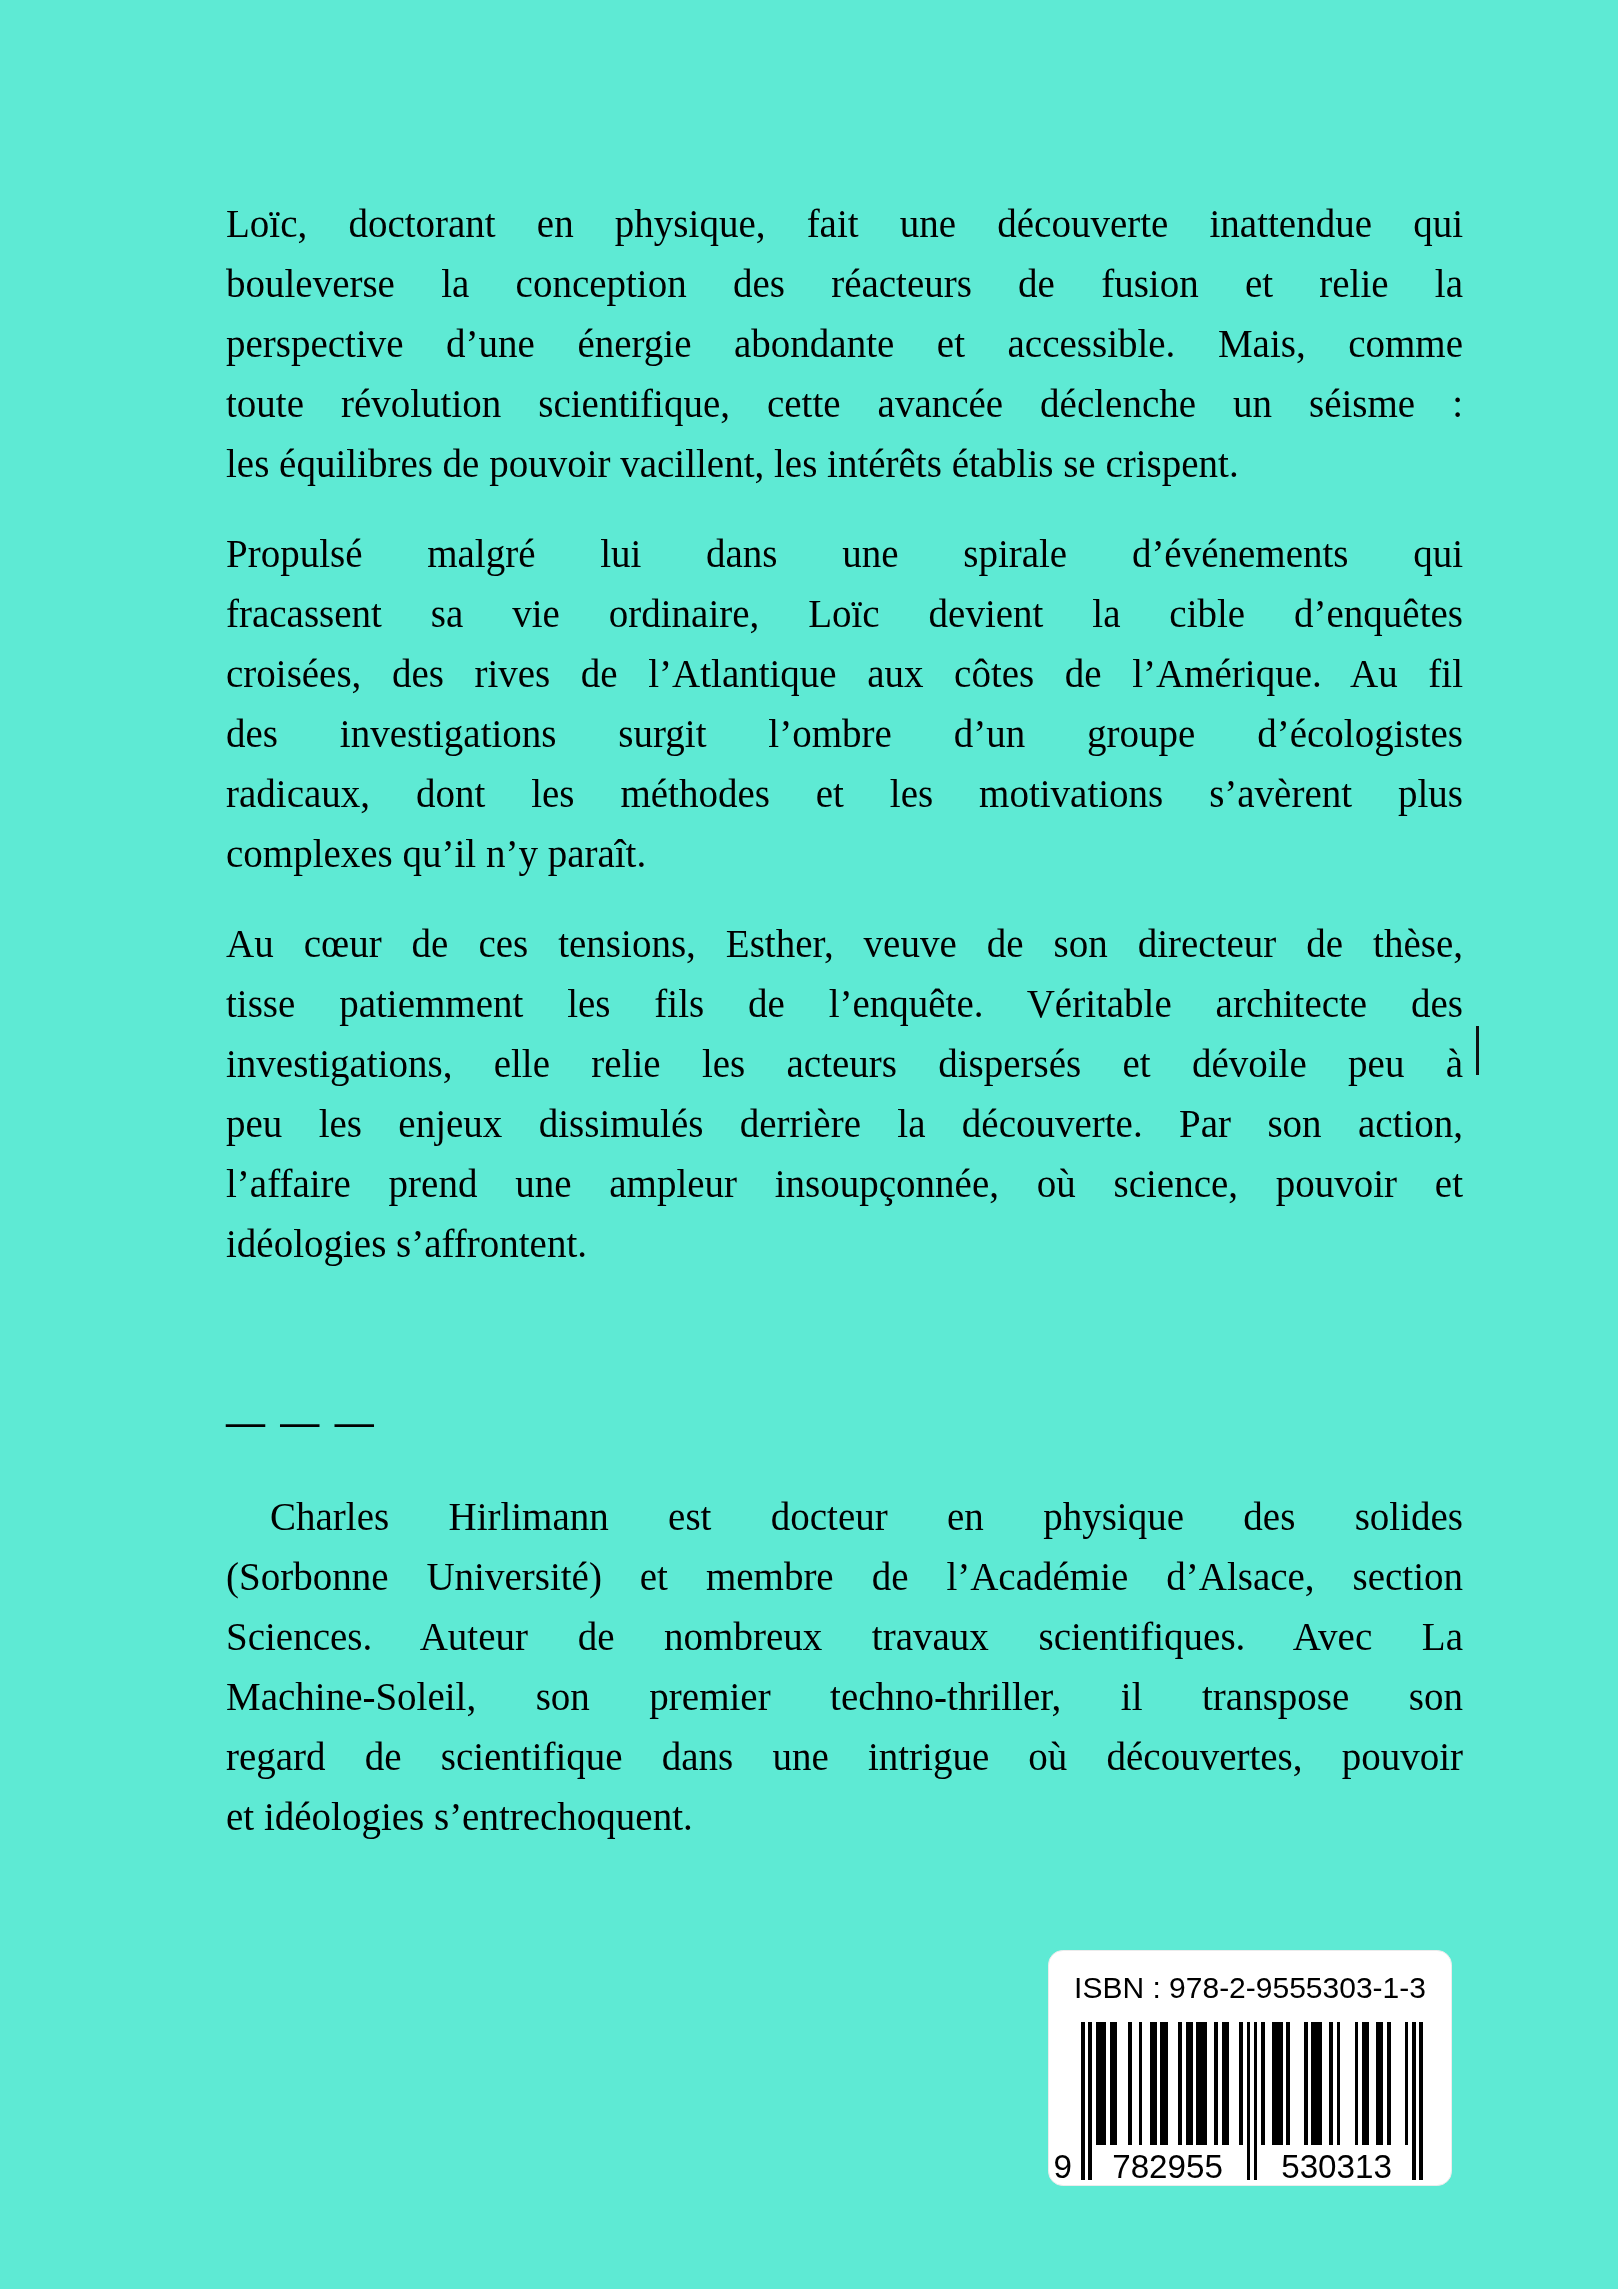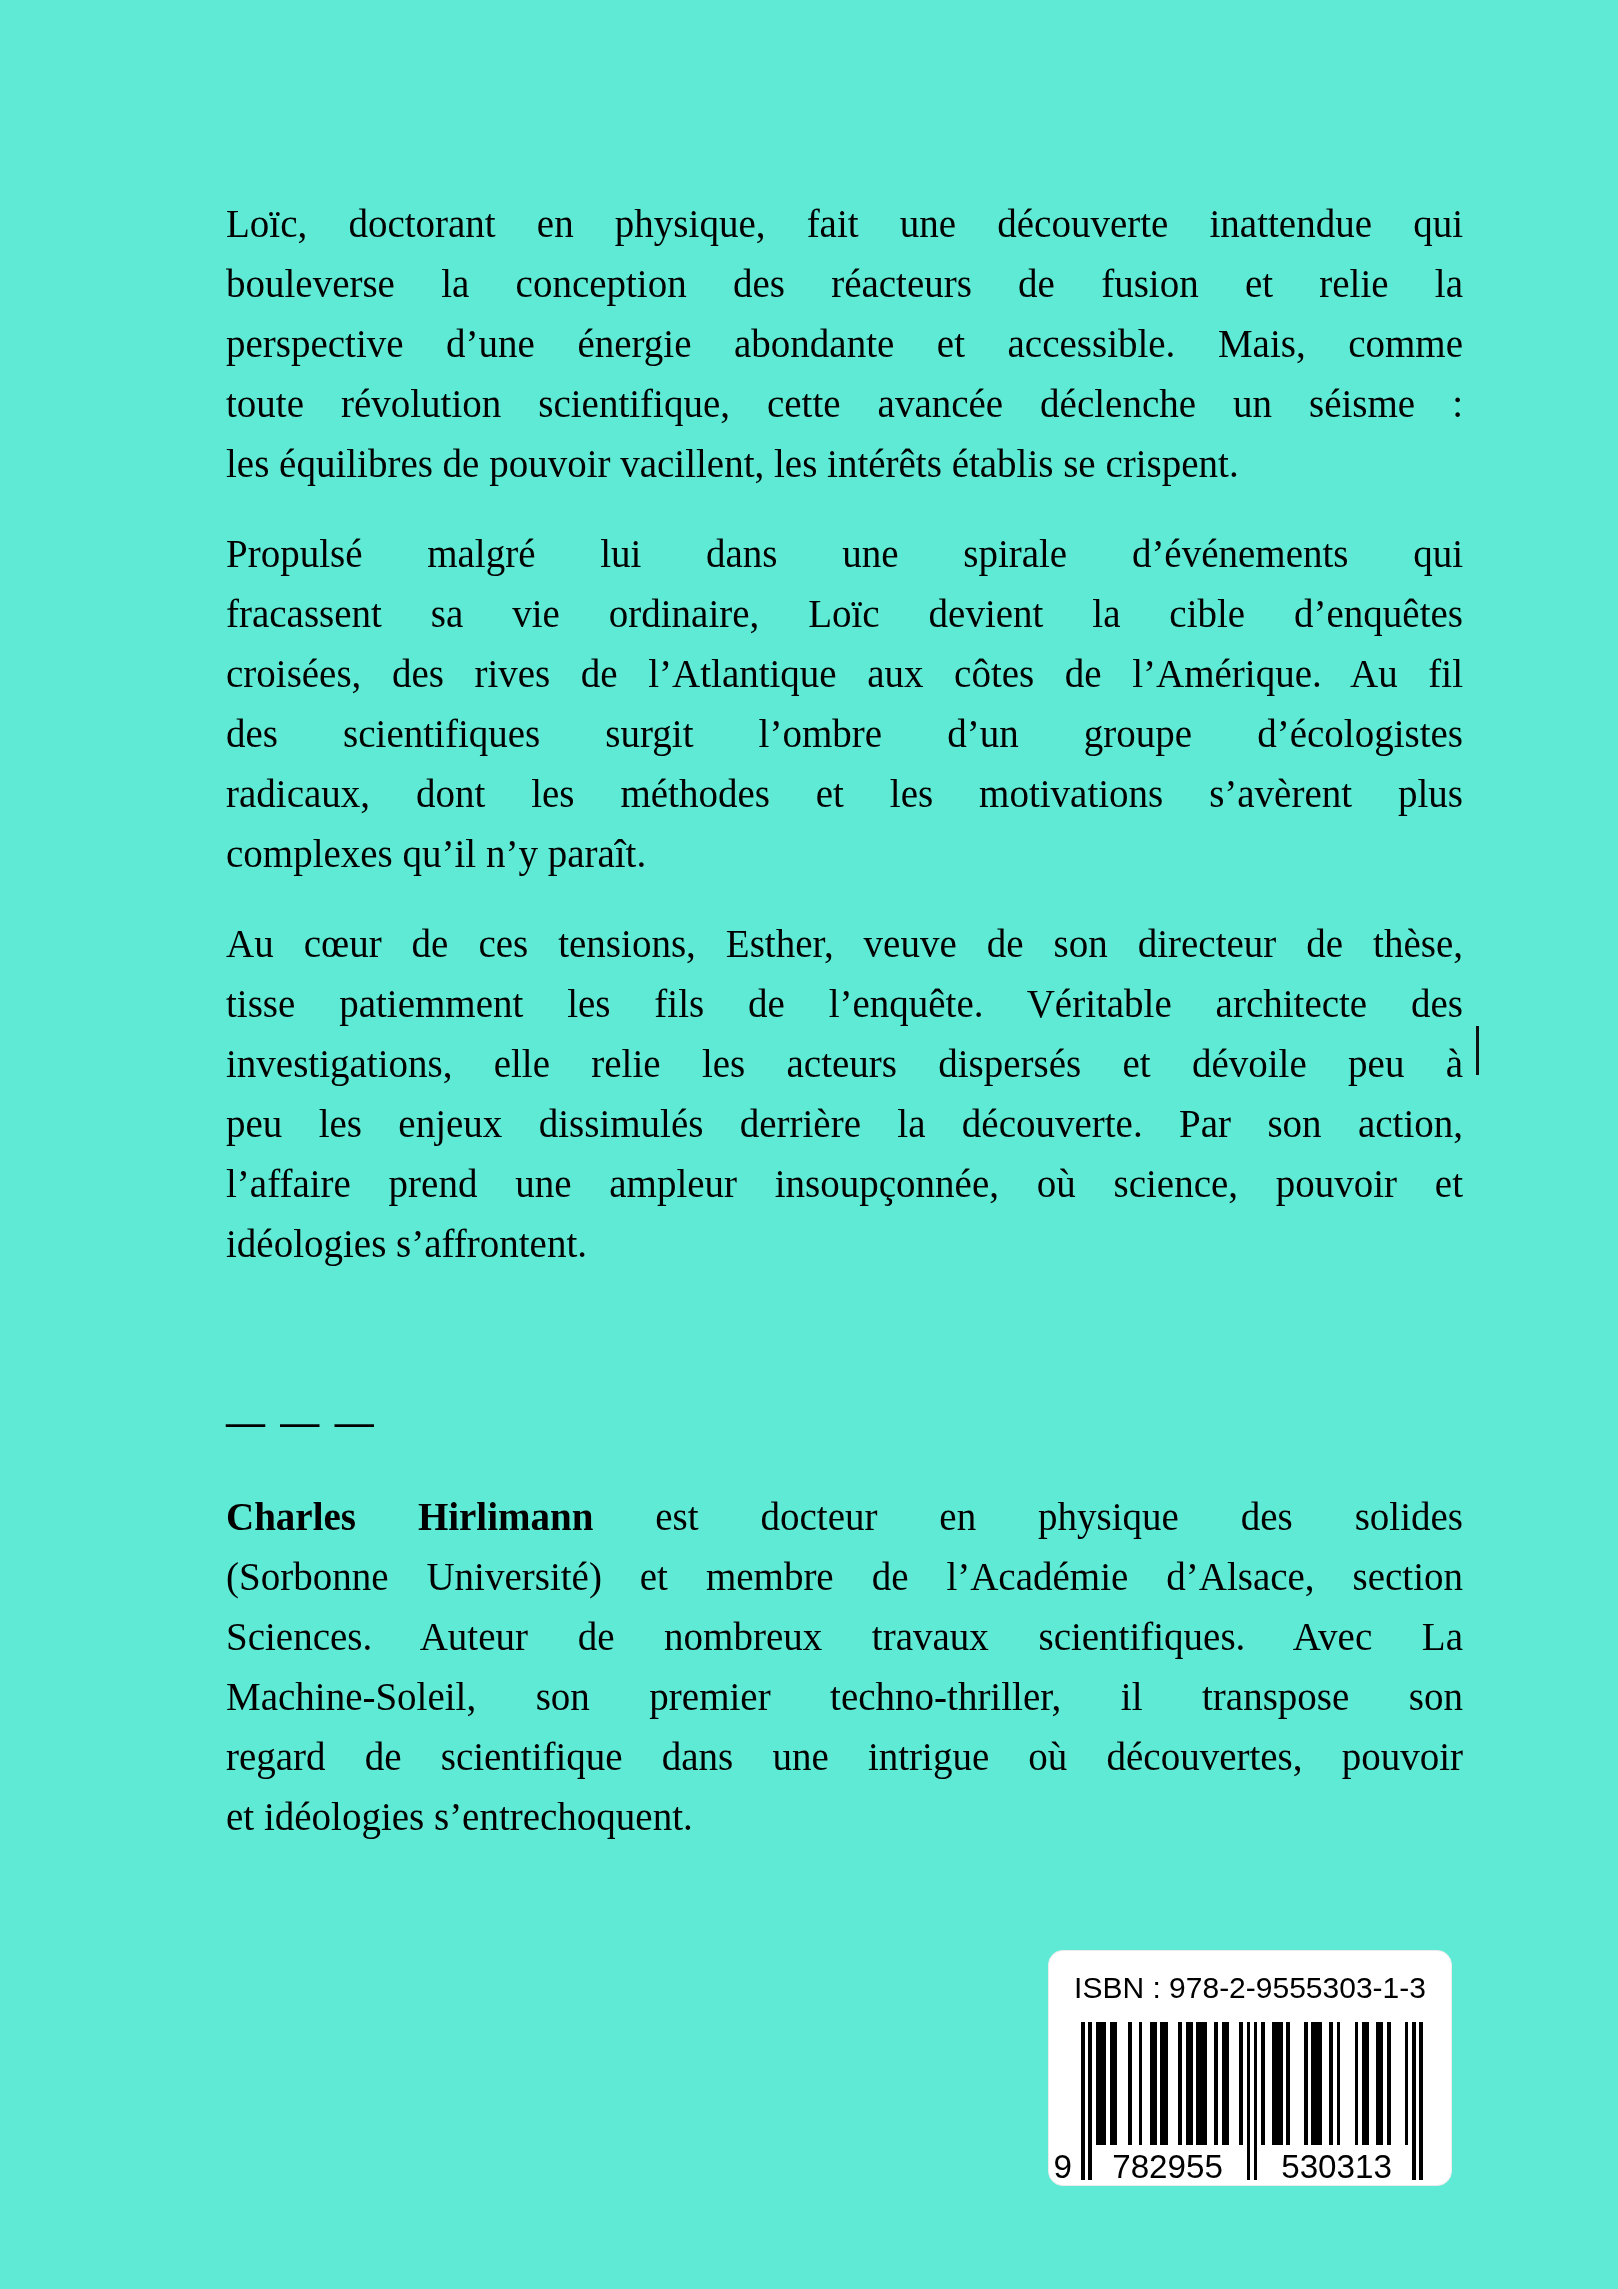--- a/index.html
+++ b/index.html
@@ -22,21 +22,21 @@
   }
   .para { margin: 0 0 30px 0; }
   .para:last-of-type { margin-bottom: 0; }
   .line {
     text-align: justify;
     text-align-last: justify;
   }
   .line.last {
     text-align-last: left;
   }
-  .line b { font-weight: bold; }
+  .line b { font-weight: normal; margin-left: 44px; }
   .divider {
     margin: 118px 0 35px 0;
     font-weight: bold;
     line-height: 60px;
     letter-spacing: 2.8px;
     text-align: left;
   }
   .caret {
     position: absolute;
     left: 1476px;
@@ -93,21 +93,21 @@
         <div class="line">Loïc, doctorant en physique, fait une découverte inattendue qui</div>
         <div class="line">bouleverse la conception des réacteurs de fusion et relie la</div>
         <div class="line">perspective d’une énergie abondante et accessible. Mais, comme</div>
         <div class="line">toute révolution scientifique, cette avancée déclenche un séisme :</div>
         <div class="line last">les équilibres de pouvoir vacillent, les intérêts établis se crispent.</div>
       </div>
     <div class="para">
         <div class="line">Propulsé malgré lui dans une spirale d’événements qui</div>
         <div class="line">fracassent sa vie ordinaire, Loïc devient la cible d’enquêtes</div>
         <div class="line">croisées, des rives de l’Atlantique aux côtes de l’Amérique. Au fil</div>
-        <div class="line">des scientifiques surgit l’ombre d’un groupe d’écologistes</div>
+        <div class="line">des investigations surgit l’ombre d’un groupe d’écologistes</div>
         <div class="line">radicaux, dont les méthodes et les motivations s’avèrent plus</div>
         <div class="line last">complexes qu’il n’y paraît.</div>
       </div>
     <div class="para">
         <div class="line">Au cœur de ces tensions, Esther, veuve de son directeur de thèse,</div>
         <div class="line">tisse patiemment les fils de l’enquête. Véritable architecte des</div>
         <div class="line">investigations, elle relie les acteurs dispersés et dévoile peu à</div>
         <div class="line">peu les enjeux dissimulés derrière la découverte. Par son action,</div>
         <div class="line">l’affaire prend une ampleur insoupçonnée, où science, pouvoir et</div>
         <div class="line last">idéologies s’affrontent.</div>

